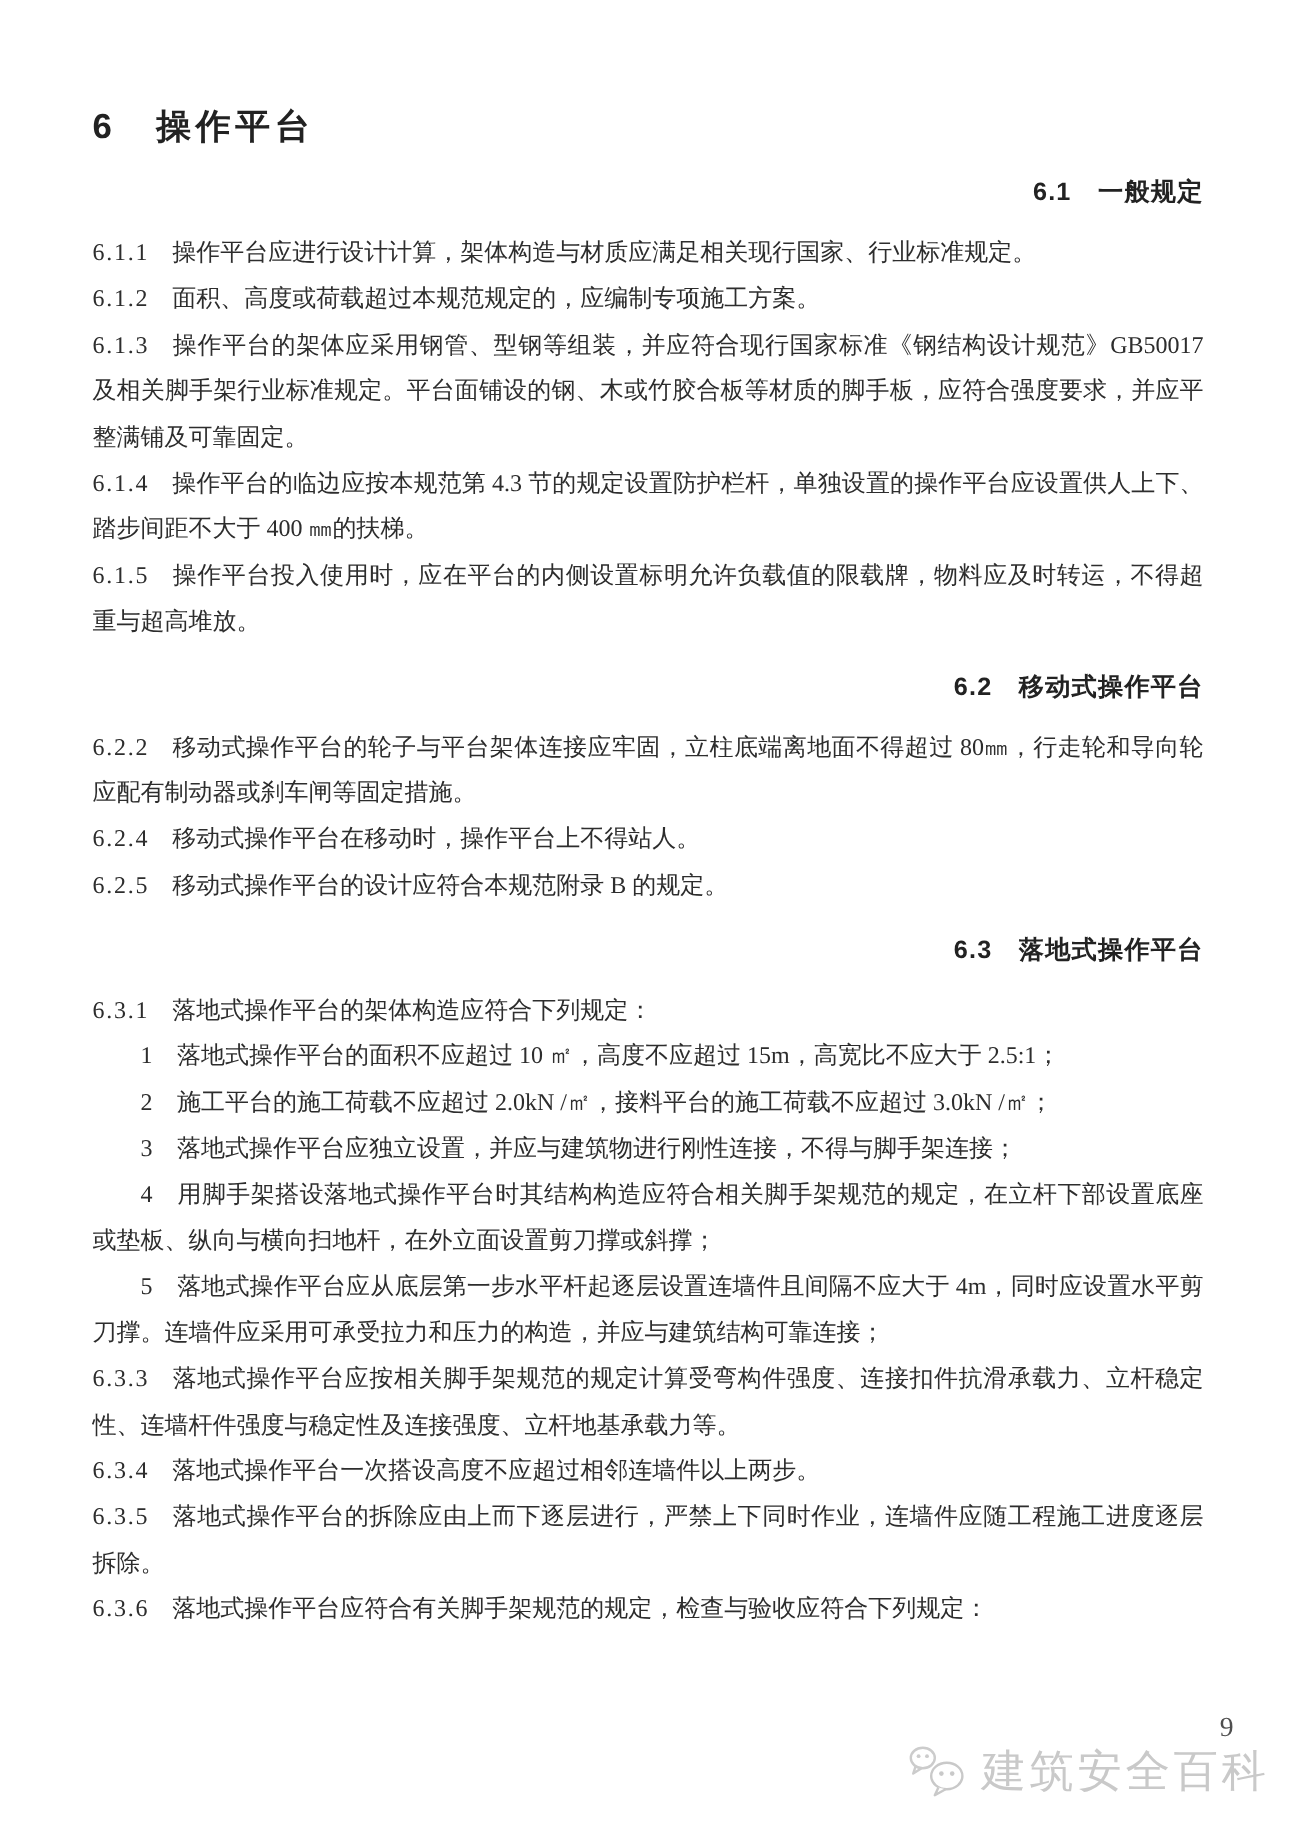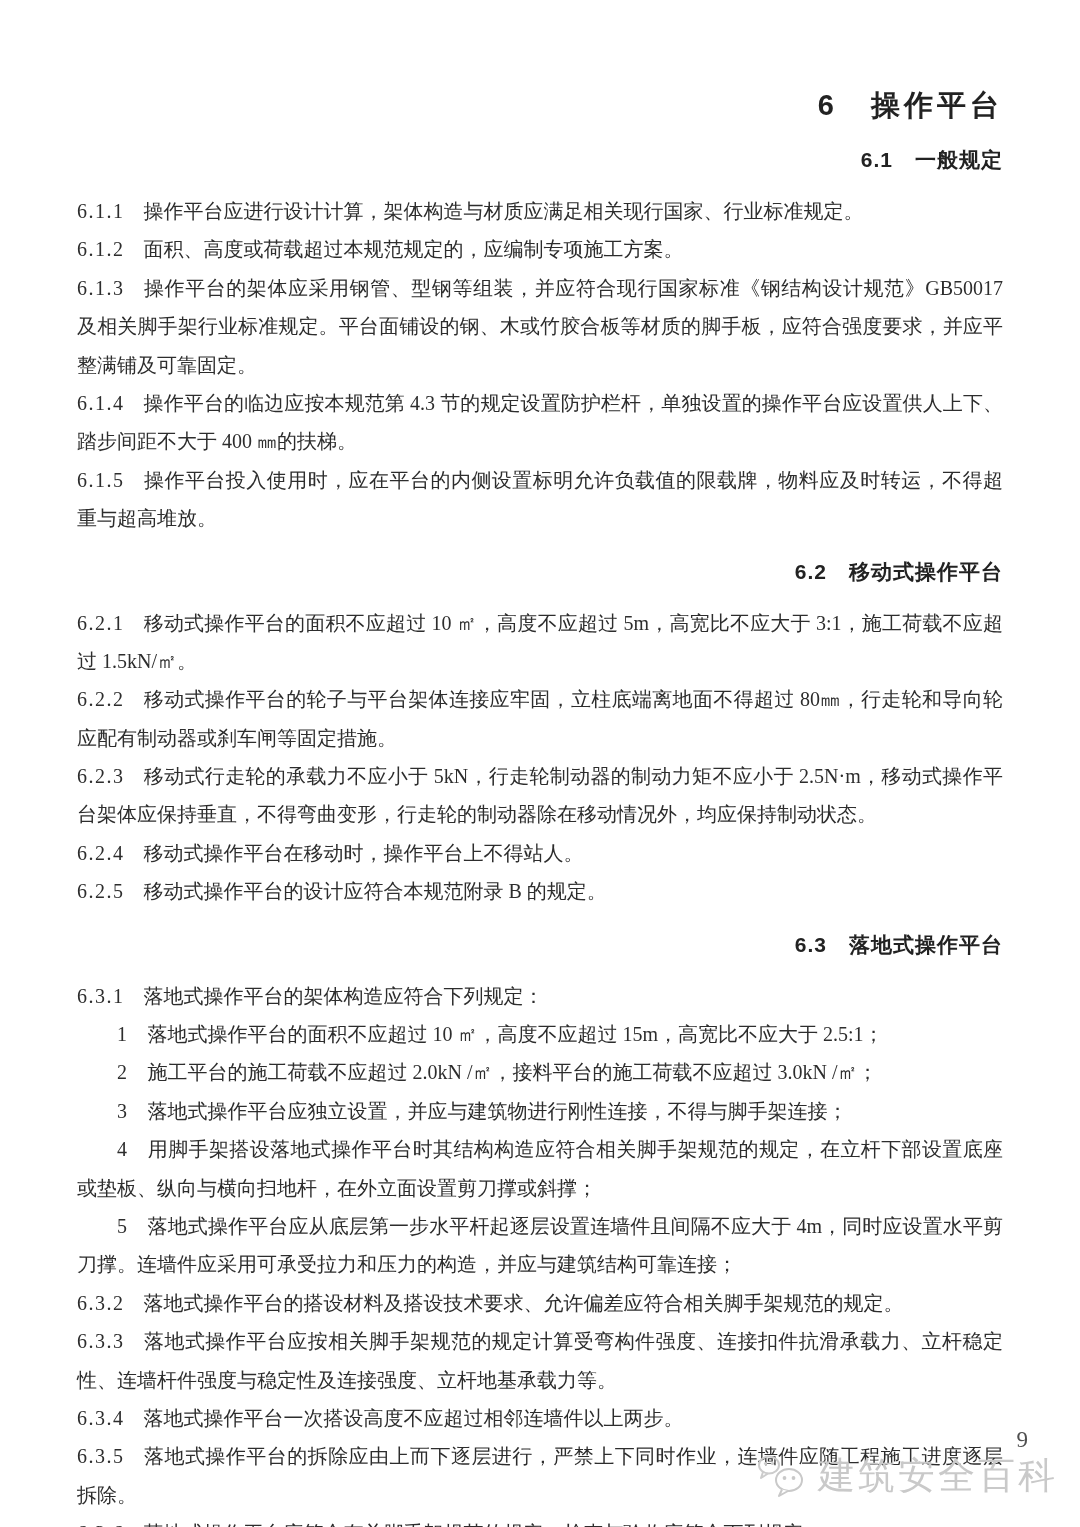--- a/index.html
+++ b/index.html
@@ -3,21 +3,21 @@
 <meta charset="utf-8">
 <style>
   html,body { margin:0; padding:0; background:#e9e9e9; }
   .page {
     width:1080px; height:1527px; margin:0 auto; position:relative;
     background:#ffffff; overflow:hidden; color:#2d2d2d;
   }
   .doc { position:absolute; left:77px; right:77px; top:86px; }
   .chapter-title {
     font-family:"Liberation Sans", sans-serif; font-weight:700;
-    font-size:29px; text-align:right; margin:0 0 16px 0;
+    font-size:29px; text-align:left; margin:0 0 16px 0;
     letter-spacing:4px; color:#222;
   }
   .section-heading {
     font-family:"Liberation Sans", sans-serif; font-weight:700;
     font-size:21px; text-align:right; margin:20px 0 18px 0;
     letter-spacing:1px; color:#222;
   }
   p.clause {
     font-family:"Liberation Serif", serif; font-size:20px;
     line-height:1.92; margin:0; text-align:justify; color:#2d2d2d;
@@ -46,33 +46,30 @@
   <main class="doc">
     <h1 class="chapter-title">6　操作平台</h1>
 
   <h2 class="section-heading">6.1　一般规定</h2>
       <p class="clause"><span class="num">6.1.1</span><span>操作平台应进行设计计算，架体构造与材质应满足相关现行国家、行业标准规定。</span></p>
       <p class="clause"><span class="num">6.1.2</span><span>面积、高度或荷载超过本规范规定的，应编制专项施工方案。</span></p>
       <p class="clause"><span class="num">6.1.3</span><span>操作平台的架体应采用钢管、型钢等组装，并应符合现行国家标准《钢结构设计规范》GB50017 及相关脚手架行业标准规定。平台面铺设的钢、木或竹胶合板等材质的脚手板，应符合强度要求，并应平整满铺及可靠固定。</span></p>
       <p class="clause"><span class="num">6.1.4</span><span>操作平台的临边应按本规范第 4.3 节的规定设置防护栏杆，单独设置的操作平台应设置供人上下、踏步间距不大于 400 ㎜的扶梯。</span></p>
       <p class="clause"><span class="num">6.1.5</span><span>操作平台投入使用时，应在平台的内侧设置标明允许负载值的限载牌，物料应及时转运，不得超重与超高堆放。</span></p>
       <h2 class="section-heading">6.2　移动式操作平台</h2>
-      <p class="clause"><span class="num">6.2.1</span><span>移动式操作平台的面积不应超过 10 ㎡，高度不应超过 5m，高宽比不应大于 3:1，施工荷载不应超过 1.5kN/㎡。</span></p>
       <p class="clause"><span class="num">6.2.2</span><span>移动式操作平台的轮子与平台架体连接应牢固，立柱底端离地面不得超过 80㎜，行走轮和导向轮应配有制动器或刹车闸等固定措施。</span></p>
-      <p class="clause"><span class="num">6.2.3</span><span>移动式行走轮的承载力不应小于 5kN，行走轮制动器的制动力矩不应小于 2.5N·m，移动式操作平台架体应保持垂直，不得弯曲变形，行走轮的制动器除在移动情况外，均应保持制动状态。</span></p>
       <p class="clause"><span class="num">6.2.4</span><span>移动式操作平台在移动时，操作平台上不得站人。</span></p>
       <p class="clause"><span class="num">6.2.5</span><span>移动式操作平台的设计应符合本规范附录 B 的规定。</span></p>
       <h2 class="section-heading">6.3　落地式操作平台</h2>
       <p class="clause"><span class="num">6.3.1</span><span>落地式操作平台的架体构造应符合下列规定：</span></p>
       <p class="clause item"><span class="num">1</span><span>落地式操作平台的面积不应超过 10 ㎡，高度不应超过 15m，高宽比不应大于 2.5:1；</span></p>
       <p class="clause item"><span class="num">2</span><span>施工平台的施工荷载不应超过 2.0kN /㎡，接料平台的施工荷载不应超过 3.0kN /㎡；</span></p>
       <p class="clause item"><span class="num">3</span><span>落地式操作平台应独立设置，并应与建筑物进行刚性连接，不得与脚手架连接；</span></p>
       <p class="clause item"><span class="num">4</span><span>用脚手架搭设落地式操作平台时其结构构造应符合相关脚手架规范的规定，在立杆下部设置底座或垫板、纵向与横向扫地杆，在外立面设置剪刀撑或斜撑；</span></p>
       <p class="clause item"><span class="num">5</span><span>落地式操作平台应从底层第一步水平杆起逐层设置连墙件且间隔不应大于 4m，同时应设置水平剪刀撑。连墙件应采用可承受拉力和压力的构造，并应与建筑结构可靠连接；</span></p>
-      <p class="clause"><span class="num">6.3.2</span><span>落地式操作平台的搭设材料及搭设技术要求、允许偏差应符合相关脚手架规范的规定。</span></p>
       <p class="clause"><span class="num">6.3.3</span><span>落地式操作平台应按相关脚手架规范的规定计算受弯构件强度、连接扣件抗滑承载力、立杆稳定性、连墙杆件强度与稳定性及连接强度、立杆地基承载力等。</span></p>
       <p class="clause"><span class="num">6.3.4</span><span>落地式操作平台一次搭设高度不应超过相邻连墙件以上两步。</span></p>
       <p class="clause"><span class="num">6.3.5</span><span>落地式操作平台的拆除应由上而下逐层进行，严禁上下同时作业，连墙件应随工程施工进度逐层拆除。</span></p>
       <p class="clause"><span class="num">6.3.6</span><span>落地式操作平台应符合有关脚手架规范的规定，检查与验收应符合下列规定：</span></p>
     </main>
 
   <div class="pageno">9</div>
 
   <div class="watermark">
     <span>

